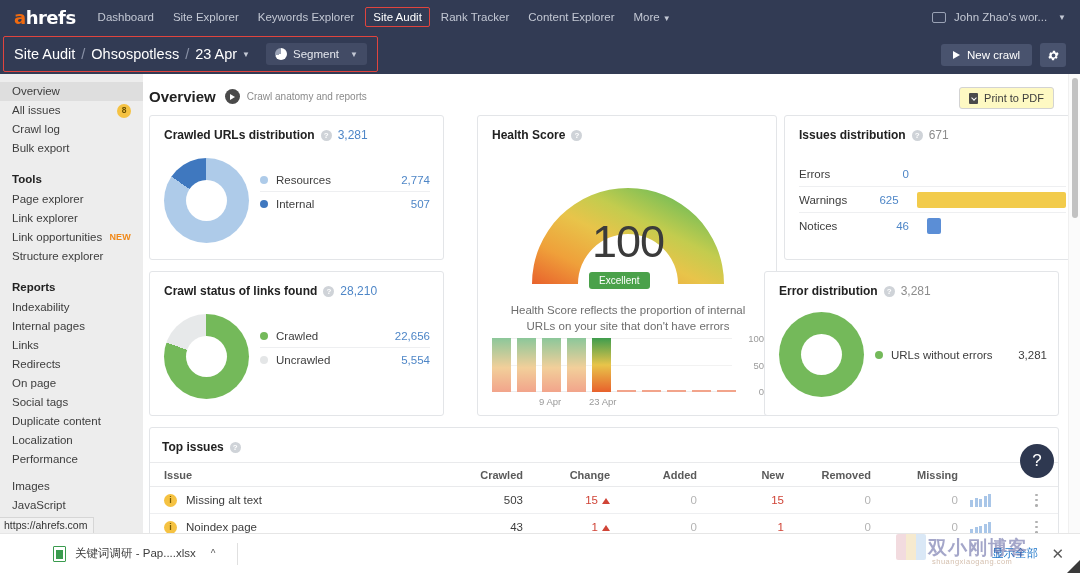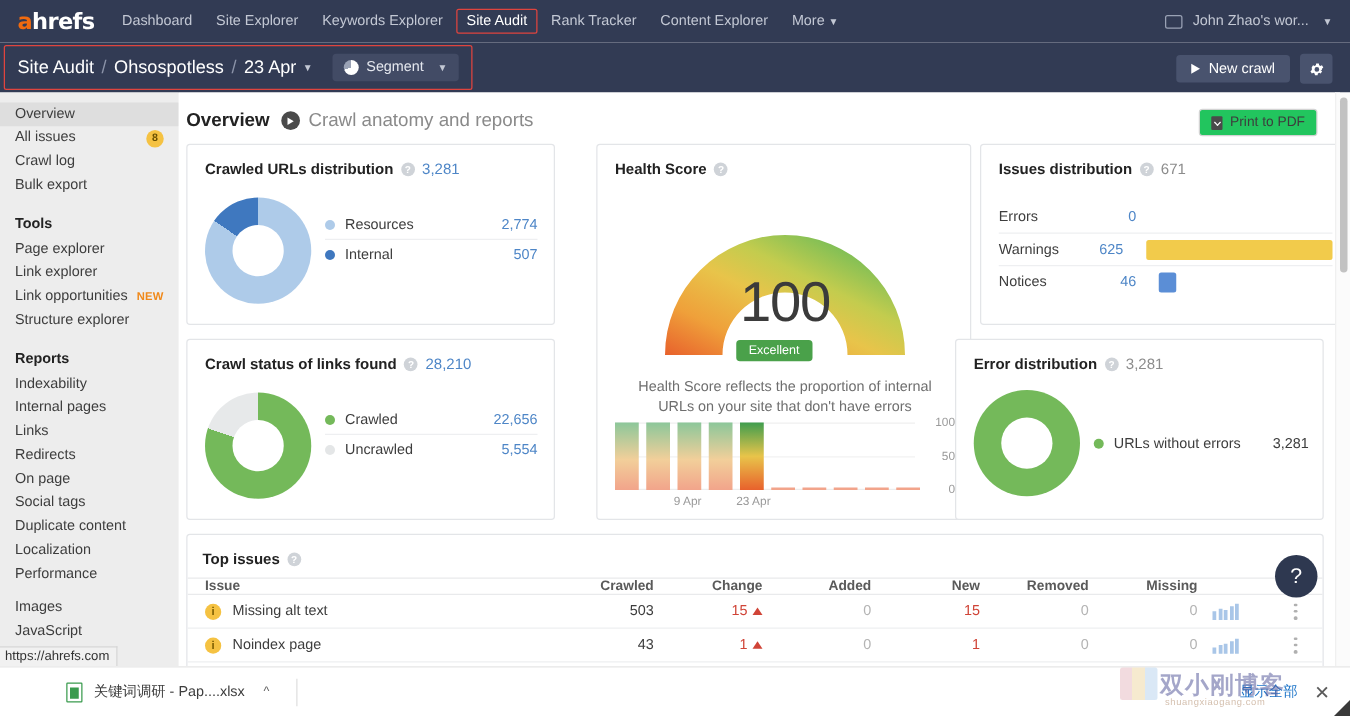--- a/index.html
+++ b/index.html
@@ -114,24 +114,24 @@
   .page-title { font-size:15px; font-weight:bold; color:#222; }
   .play-circle {
     width:15px; height:15px; border-radius:50%; background:#4a4a4a;
     margin-left:9px; display:flex; align-items:center; justify-content:center;
   }
   .play-circle i {
     width:0;height:0;border-left:5px solid #fff;
     border-top:3.2px solid transparent;border-bottom:3.2px solid transparent;
     margin-left:1.5px;
   }
-  .page-sub { font-size:15px; color:#8a8a8a; margin-left:7px;text-align:right; }
+  .page-sub { font-size:10px; color:#8a8a8a; margin-left:7px;text-align:right; }
   .print-btn {
     position:absolute; right:18px; top:13px;
-    border:1px solid #d3d3d3; border-radius:3px; background:#22c55e;
+    border:1px solid #d3d3d3; border-radius:3px; background:#fef9c3;
     font-size:11px; color:#3d3d3d; padding:4px 9px;
     display:flex; align-items:center; gap:6px; cursor:pointer;
   }
   .pdf-icon {
     width:9px;height:11px;background:#4a4a4a;border-radius:1px;position:relative;
   }
   .pdf-icon:after{
     content:""; position:absolute; left:3px; top:3px; width:3px;height:3px;
     border-left:1px solid #fff;border-bottom:1px solid #fff; transform:rotate(-45deg);
   }
@@ -183,21 +183,21 @@
     display:flex; align-items:center; height:26px;
     border-bottom:1px solid #eeeff1; font-size:11.5px; color:#3d3d3d;
   }
   .iss-row:last-child{ border-bottom:none; }
   .iss-label { width:58px; }
   .iss-val { width:52px; text-align:right; color:#4e86c7; }
   .iss-bar { height:16px; border-radius:2px; margin-left:18px; }
 
   
   .tbl-head {
-    display:flex; align-items:center; height:14px; font-size:11px;
+    display:flex; align-items:center; height:25px; font-size:11px;
     color:#5a5a5a; font-weight:bold; border-bottom:1px solid #e9eaec;
     border-top:1px solid #e9eaec;
   }
   .tbl-row {
     display:flex; align-items:center; height:27px; font-size:11.5px;
     color:#3d3d3d; border-bottom:1px solid #eeeff1;
   }
   .c-issue{ width:288px; padding-left:14px; display:flex;align-items:center;gap:9px;}
   .c-crawled{ width:85px; text-align:right; }
   .c-change{ width:87px; text-align:right; }

